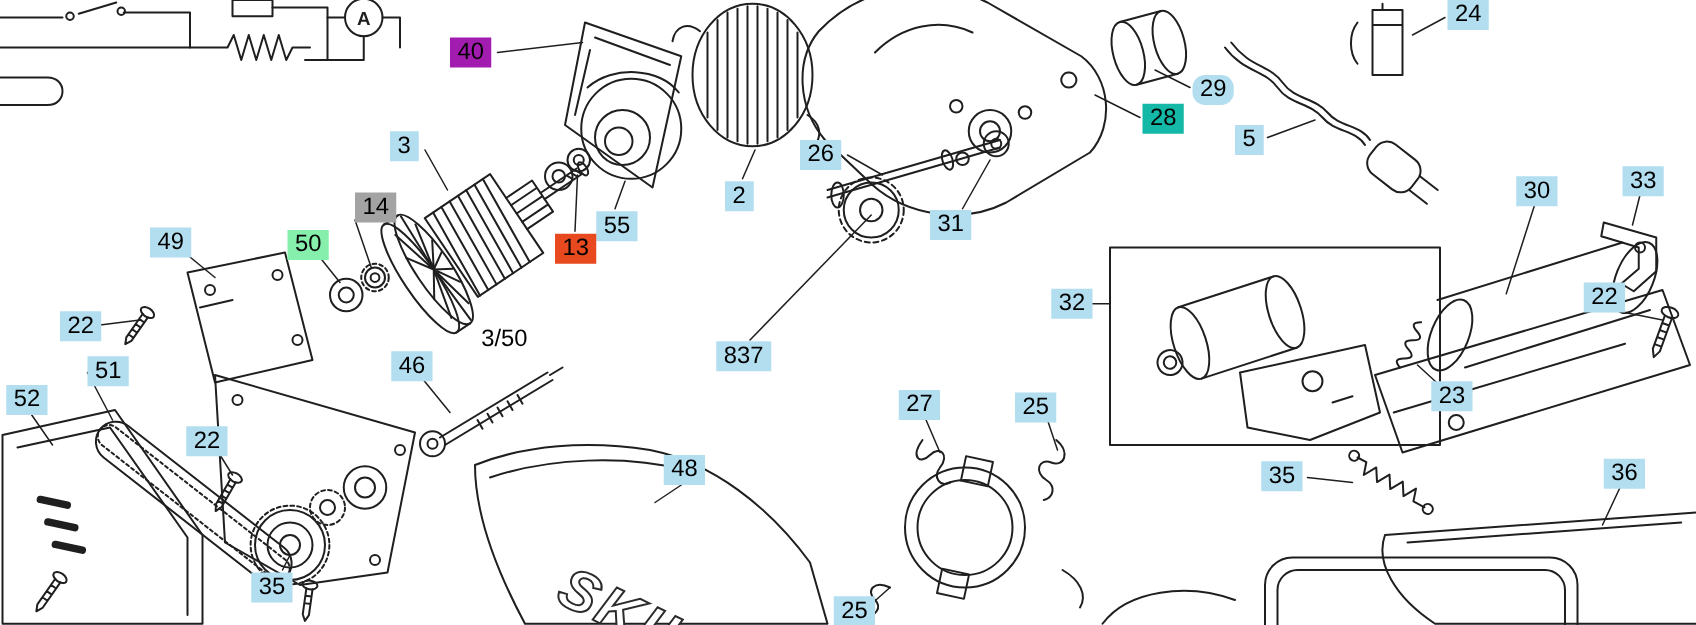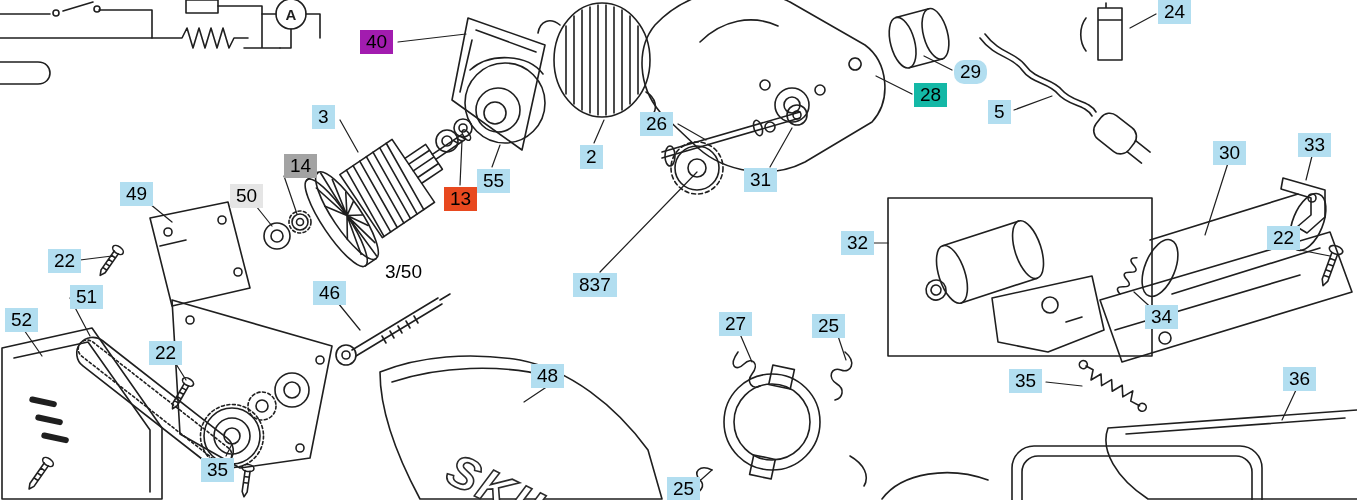--- a/index.html
+++ b/index.html
@@ -282,31 +282,31 @@
       <div class="part-label" style="left: 312px; top: 105px; background: rgb(178, 222, 240);">3</div>
       <div class="part-label" style="left: 640px; top: 112px; background: rgb(178, 222, 240);">26</div>
       <div class="part-label" style="left: 580px; top: 145px; background: rgb(178, 222, 240);">2</div>
       <div class="part-label" style="left: 744px; top: 168px; background: rgb(178, 222, 240);">31</div>
       <div class="part-label" style="left: 1298px; top: 133px; background: rgb(178, 222, 240);">33</div>
       <div class="part-label" style="left: 1213px; top: 141px; background: rgb(178, 222, 240);">30</div>
       <div class="part-label" style="left: 284px; top: 154px; background: #a3a3a3;">14</div>
       <div class="part-label" style="left: 477px; top: 169px; background: rgb(178, 222, 240);">55</div>
       <div class="part-label" style="left: 444px; top: 187px; background: rgb(232, 73, 31);">13</div>
       <div class="part-label" style="left: 120px; top: 182px; background: rgb(178, 222, 240);">49</div>
-      <div class="part-label" style="left: 230px; top: 184px; background: #e5e5e5;">50</div>
+      <div class="part-label" style="left: 230px; top: 184px; background: #86efac;">50</div>
       <div class="part-label" style="left: 48px; top: 249px; background: rgb(178, 222, 240);">22</div>
       <div class="part-label" style="left: 1267px; top: 226px; background: rgb(178, 222, 240);">22</div>
       <div class="part-label" style="left: 841px; top: 231px; background: rgb(178, 222, 240);">32</div>
       <div class="part-label plain" style="left: 350px; top: 260px; background: rgb(255, 255, 255); margin-left: 32px;">3/50</div>
       <div class="part-label" style="left: 573px; top: 273px; background: rgb(178, 222, 240);">837</div>
       <div class="part-label" style="left: 42px; top: 285px; background: rgb(178, 222, 240); margin-left: 28px;">51</div>
       <div class="part-label" style="left: 313px; top: 281px; background: rgb(178, 222, 240);">46</div>
       <div class="part-label" style="left: 5px; top: 308px; background: rgb(178, 222, 240);">52</div>
       <div class="part-label" style="left: 149px; top: 341px; background: rgb(178, 222, 240);">22</div>
-      <div class="part-label" style="left: 1145px; top: 305px; background: rgb(178, 222, 240);">34</div>
+      <div class="part-label" style="left: 1145px; top: 305px; background: rgb(178, 222, 240);">23</div>
       <div class="part-label" style="left: 719px; top: 312px; background: rgb(178, 222, 240);">27</div>
       <div class="part-label" style="left: 812px; top: 314px; background: rgb(178, 222, 240);">25</div>
       <div class="part-label" style="left: 531px; top: 364px; background: rgb(178, 222, 240);">48</div>
       <div class="part-label" style="left: 1009px; top: 369px; background: rgb(178, 222, 240);">35</div>
       <div class="part-label" style="left: 1283px; top: 367px; background: rgb(178, 222, 240);">36</div>
       <div class="part-label" style="left: 201px; top: 458px; background: rgb(178, 222, 240);">35</div>
       <div class="part-label" style="left: 667px; top: 477px; background: rgb(178, 222, 240);">25</div>
     </div>
 
 </div>

